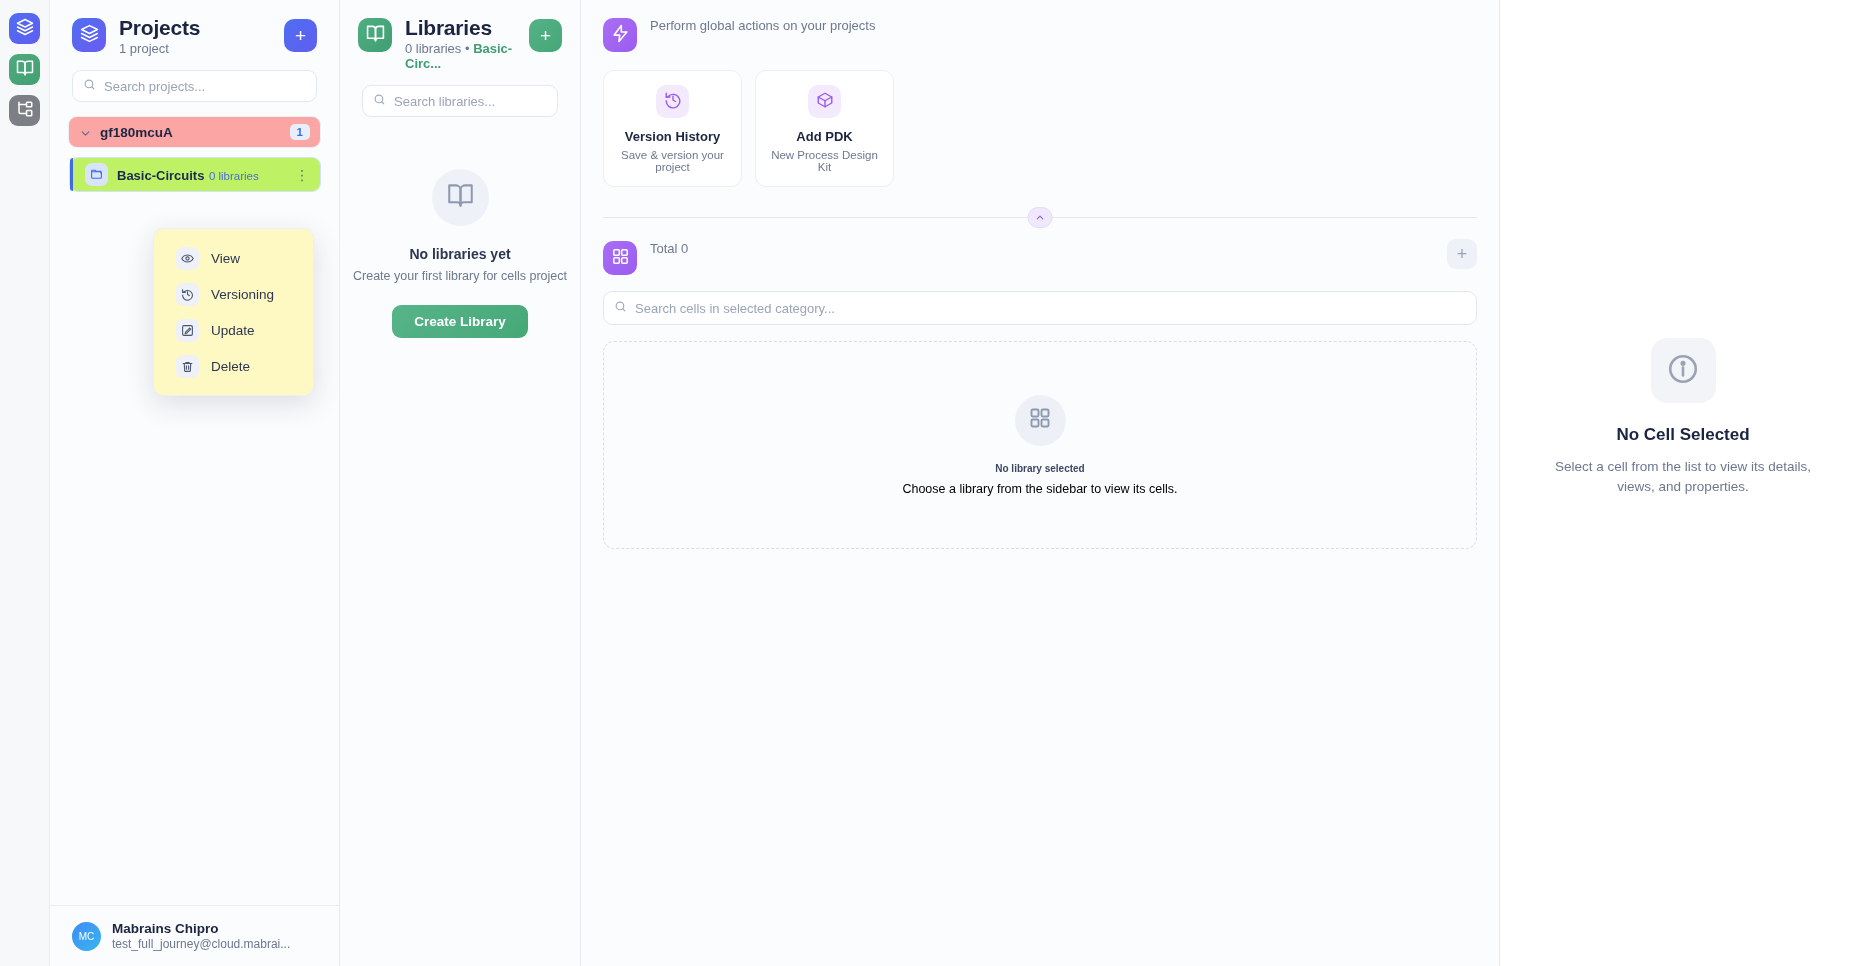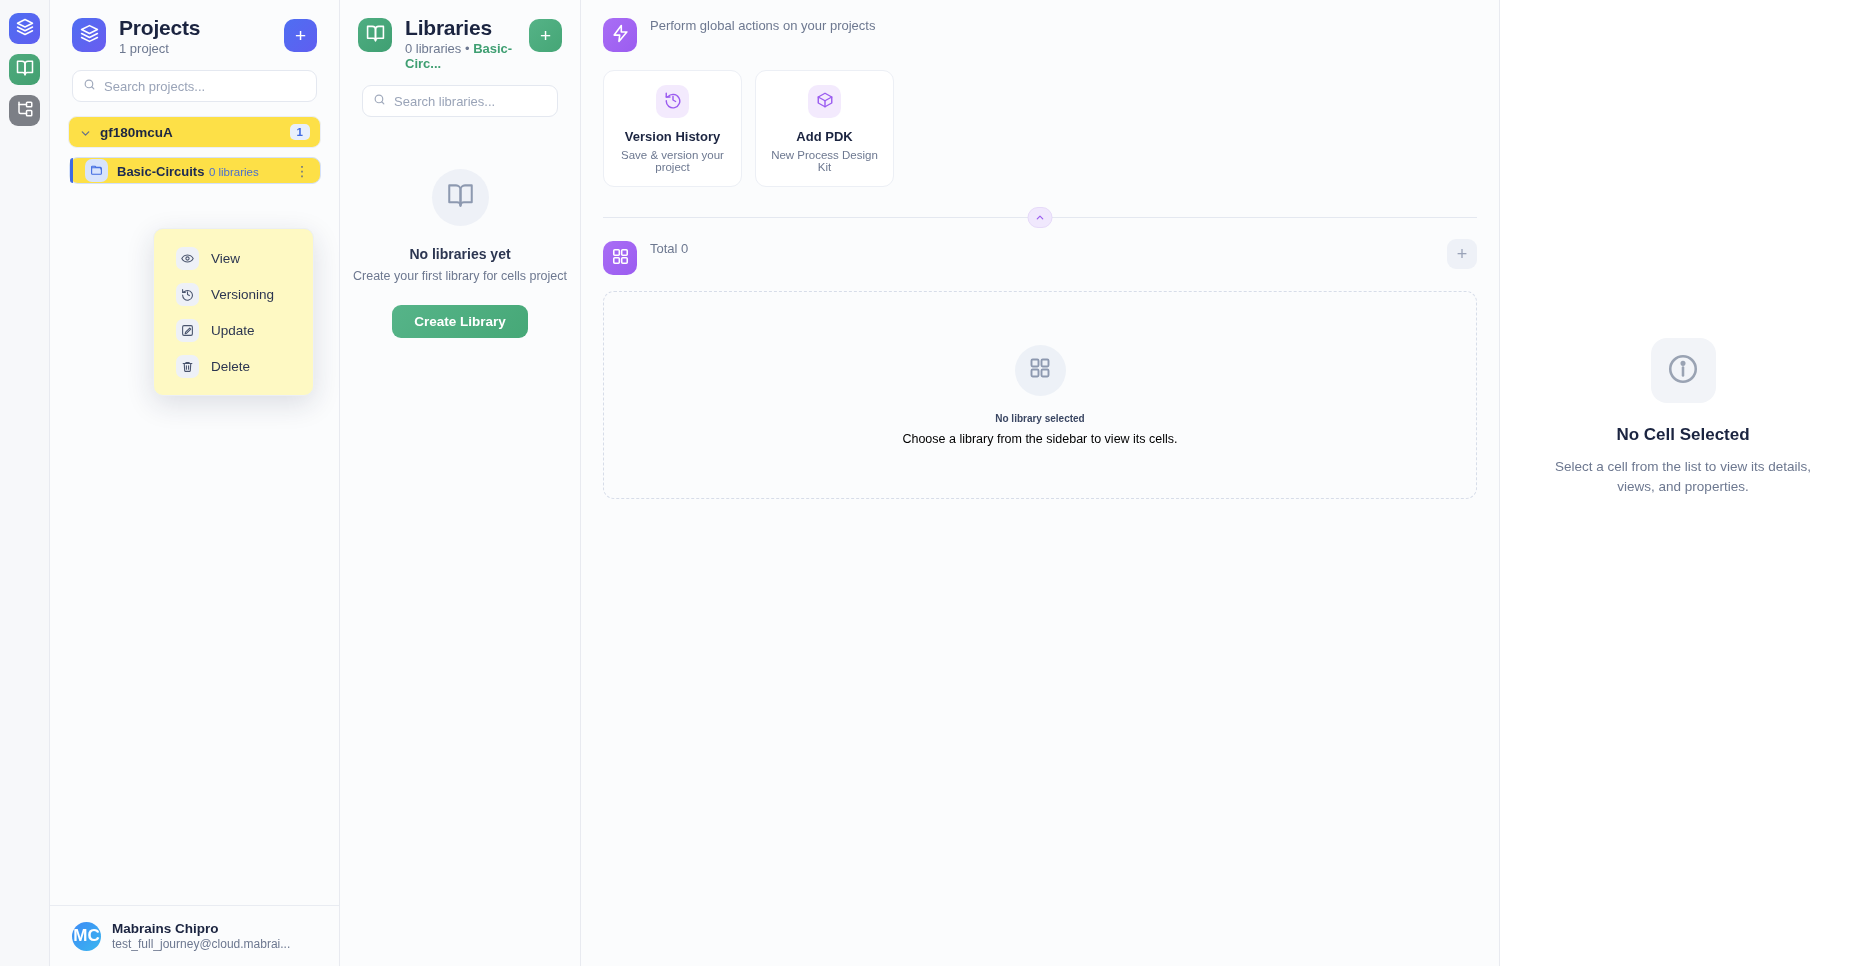--- a/index.html
+++ b/index.html
@@ -76,35 +76,35 @@
   .search-box svg { width: 13px; height: 13px; color: #a2abbd; flex: 0 0 13px; }
   .search-box input {
     border: none; outline: none; background: transparent;
     margin-left: 8px; font-size: 13px; color: #4a5468; width: 100%;
     font-family: "Liberation Sans", sans-serif;
   }
   .search-box input::placeholder { color: #9aa4b8; }
 
   .tree { padding: 14px 18px 0 18px; flex: 1; overflow: hidden; }
   .tree-group {
-    background: #fde047; border: 1px solid #eceff5; border-radius: 9px;
+    background: #fca5a5; border: 1px solid #eceff5; border-radius: 9px;
     height: 32px; display: flex; align-items: center; padding: 8px 10px;
     cursor: pointer;
   }
   .chev { width: 13px; height: 13px; color: #6b7siz; color:#65718a; flex:0 0 13px;}
   .tree-group-name { font-size: 13.5px; font-weight: bold; color: #1e2742; margin-left: 8px; flex: 1; }
   .count-pill {
     background: #e8effc; color: #3f6ae0; font-size: 11.5px; font-weight: bold;
     border-radius: 5px; padding: 2px 7px;
   }
 
   .proj-item {
     margin-top: 9px; margin-left: 1px;
-    background: #fde047; border: 1px solid #d4e1fb; border-radius: 9px;
-    height: 27px; display: flex; align-items: center; padding: 0 9px;
+    background: #bef264; border: 1px solid #d4e1fb; border-radius: 9px;
+    height: 35px; display: flex; align-items: center; padding: 0 9px;
     position: relative; cursor: pointer;
   }
   .proj-item::before {
     content: ""; position: absolute; left: 0; top: 0; bottom: 0; width: 3px;
     background: #3f6ae0; border-radius: 9px 0 0 9px;
   }
   .proj-ico {
     width: 23px; height: 23px; border-radius: 7px; background: #d8e4fc;
     display: flex; align-items: center; justify-content: center; color: #3f6ae0;
     margin-left: 6px; flex: 0 0 23px;
@@ -139,21 +139,21 @@
   .ctx-label { margin-left: 12px; font-size: 13.5px; color: #2c3651; }
 
   
   .user-foot {
     border-top: 1px solid #e9ecf2; padding: 14px 22px;
     display: flex; align-items: center; cursor: pointer;
   }
   .avatar {
     width: 29px; height: 29px; border-radius: 50%;
     background: linear-gradient(135deg,#3e8bf5,#39b6f0);
-    color: #fff; font-size: 17px; font-weight: bold;
+    color: #fff; font-size: 10px; font-weight: normal;
     display: flex; align-items: center; justify-content: center; flex: 0 0 29px; text-align: right;
   }
   .user-texts { margin-left: 11px; overflow: hidden; }
   .user-name { font-size: 13.5px; font-weight: bold; color: #1b2440; line-height: 17px; }
   .user-mail { font-size: 12px; color: #6d7890; line-height: 15px; white-space: nowrap; }
 
   
   .libraries {
     width: 241px; flex: 0 0 241px;
     background: #fbfcfd; border-right: 1px solid #e8eaf0;
@@ -503,20 +503,31 @@
             <rect x="13.5" y="13.5" width="7" height="7" rx="1.2"></rect>
           </svg>
         </span>
       </div>
       <div class="panel-titles">
         <div class="panel-sub">Total 0</div>
       </div>
       <button class="add-ghost">+</button>
     </div>
 
+    <div class="cells-search">
+      <div class="search-box">
+        <span>
+          <svg viewBox="0 0 24 24" fill="none" stroke="currentColor" stroke-width="2.2" stroke-linecap="round">
+            <circle cx="11" cy="11" r="7"></circle>
+              <line x1="20" y1="20" x2="16.2" y2="16.2"></line>
+          </svg>
+        </span>
+        <input type="text" value="" placeholder="Search cells in selected category..." style="">
+      </div>
+    </div>
 
     <div class="cells-empty">
       <div class="cells-empty-circle">
         <span>
           <svg viewBox="0 0 24 24" fill="none" stroke="currentColor" stroke-width="1.9" stroke-linecap="round" stroke-linejoin="round">
             <rect x="3.5" y="3.5" width="7" height="7" rx="1.2"></rect>
             <rect x="13.5" y="3.5" width="7" height="7" rx="1.2"></rect>
             <rect x="3.5" y="13.5" width="7" height="7" rx="1.2"></rect>
             <rect x="13.5" y="13.5" width="7" height="7" rx="1.2"></rect>
           </svg>

